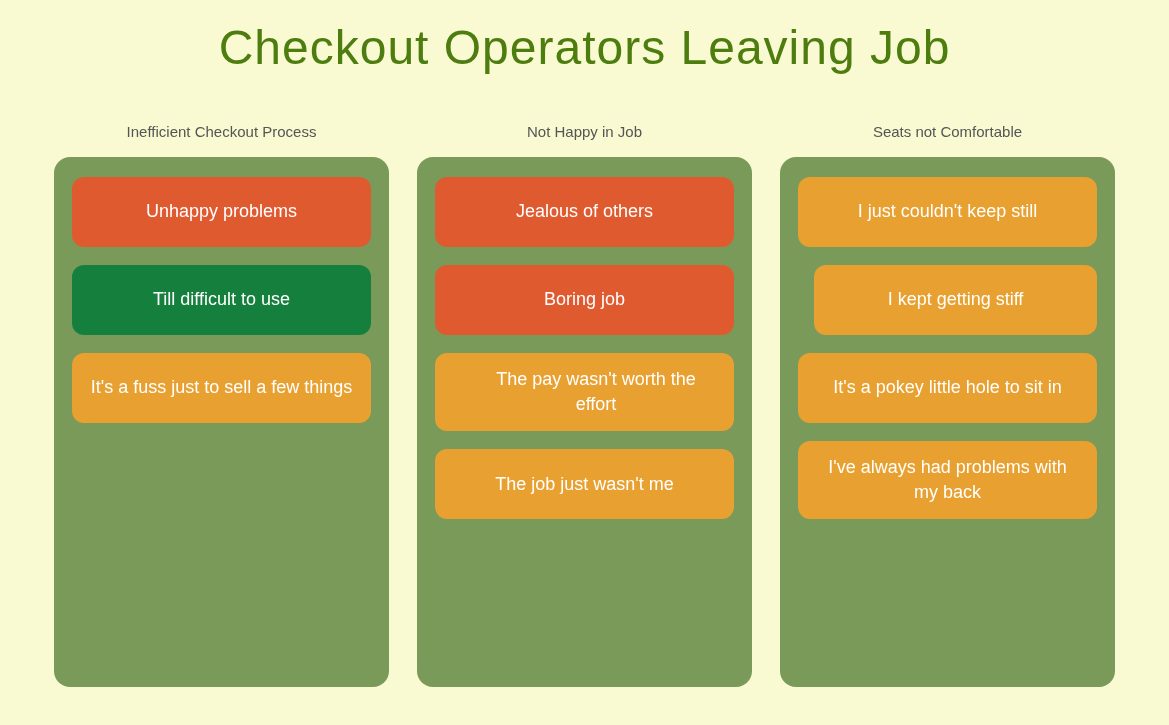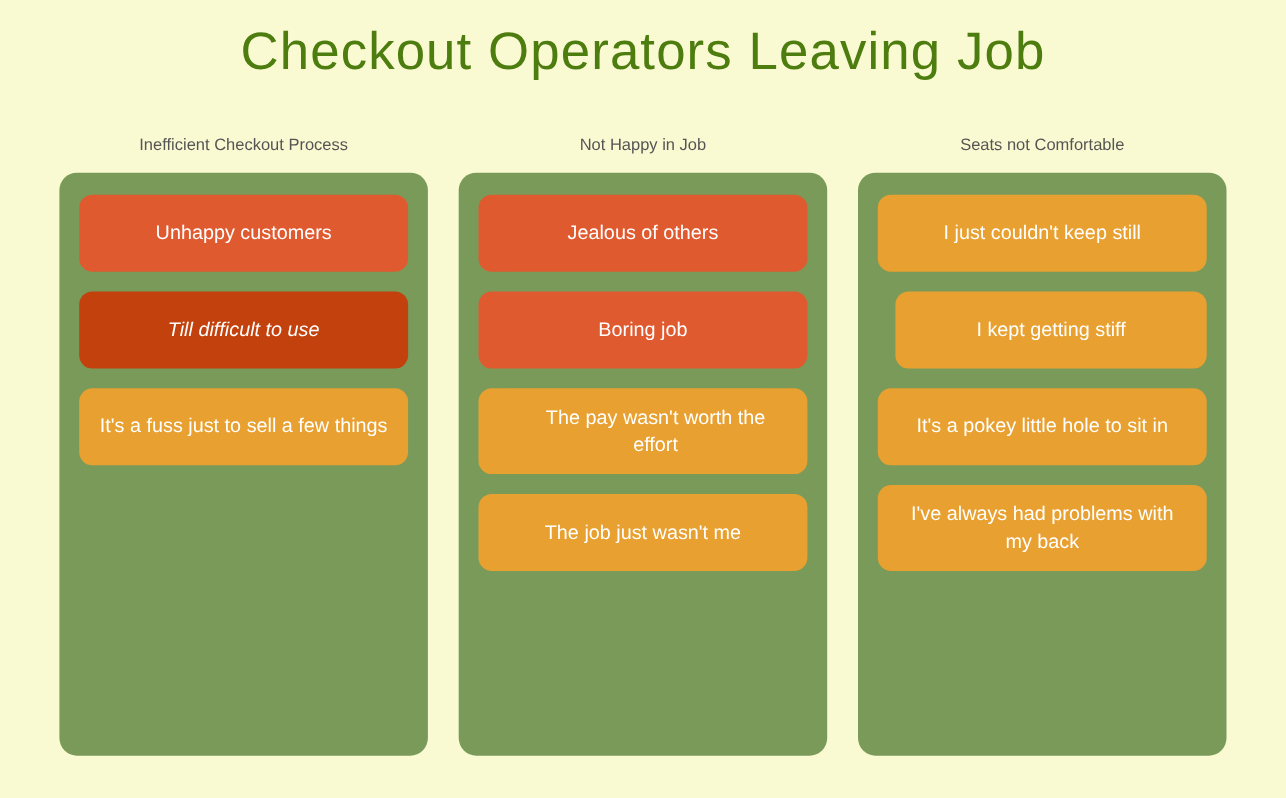--- a/index.html
+++ b/index.html
@@ -71,21 +71,21 @@
       text-align: center;
       font-size: 18px;
       font-weight: 500;
       padding: 14px 18px;
       color: #fff;
       min-height: 70px;
       line-height: 1.4;
     }
 
     .col1 .card:nth-child(1) { background: #e05a30; }
-    .col1 .card:nth-child(2) { background: #c2410c; font-style: italic; }
+    .col1 .card:nth-child(2) { background: #15803d; }
     .col1 .card:nth-child(3) { background: #e8a030; }
 
     .col2 .card:nth-child(1) { background: #e05a30; }
     .col2 .card:nth-child(2) { background: #e05a30; }
     .col2 .card:nth-child(3) { background: #e8a030; padding-left: 41px; }
     .col2 .card:nth-child(4) { background: #e8a030; }
 
     .col3 .card:nth-child(1) { background: #e8a030; }
     .col3 .card:nth-child(2) { background: #e8a030; margin-left: 16px; }
     .col3 .card:nth-child(3) { background: #e8a030; }
@@ -94,21 +94,21 @@
 </head>
 <body>
 
 <h1 class="page-title">Checkout Operators Leaving Job</h1>
 
 <div class="main-container">
 
 <div class="column">
       <div class="column-label">Inefficient Checkout Process</div>
       <div class="column-box col1">
-        <div class="card">Unhappy customers</div>
+        <div class="card">Unhappy problems</div>
         <div class="card">Till difficult to use</div>
         <div class="card">It's a fuss just to sell a few things</div>
       </div>
     </div>
     <div class="column">
       <div class="column-label">Not Happy in Job</div>
       <div class="column-box col2">
         <div class="card">Jealous of others</div>
         <div class="card">Boring job</div>
         <div class="card">The pay wasn't worth the effort</div>

